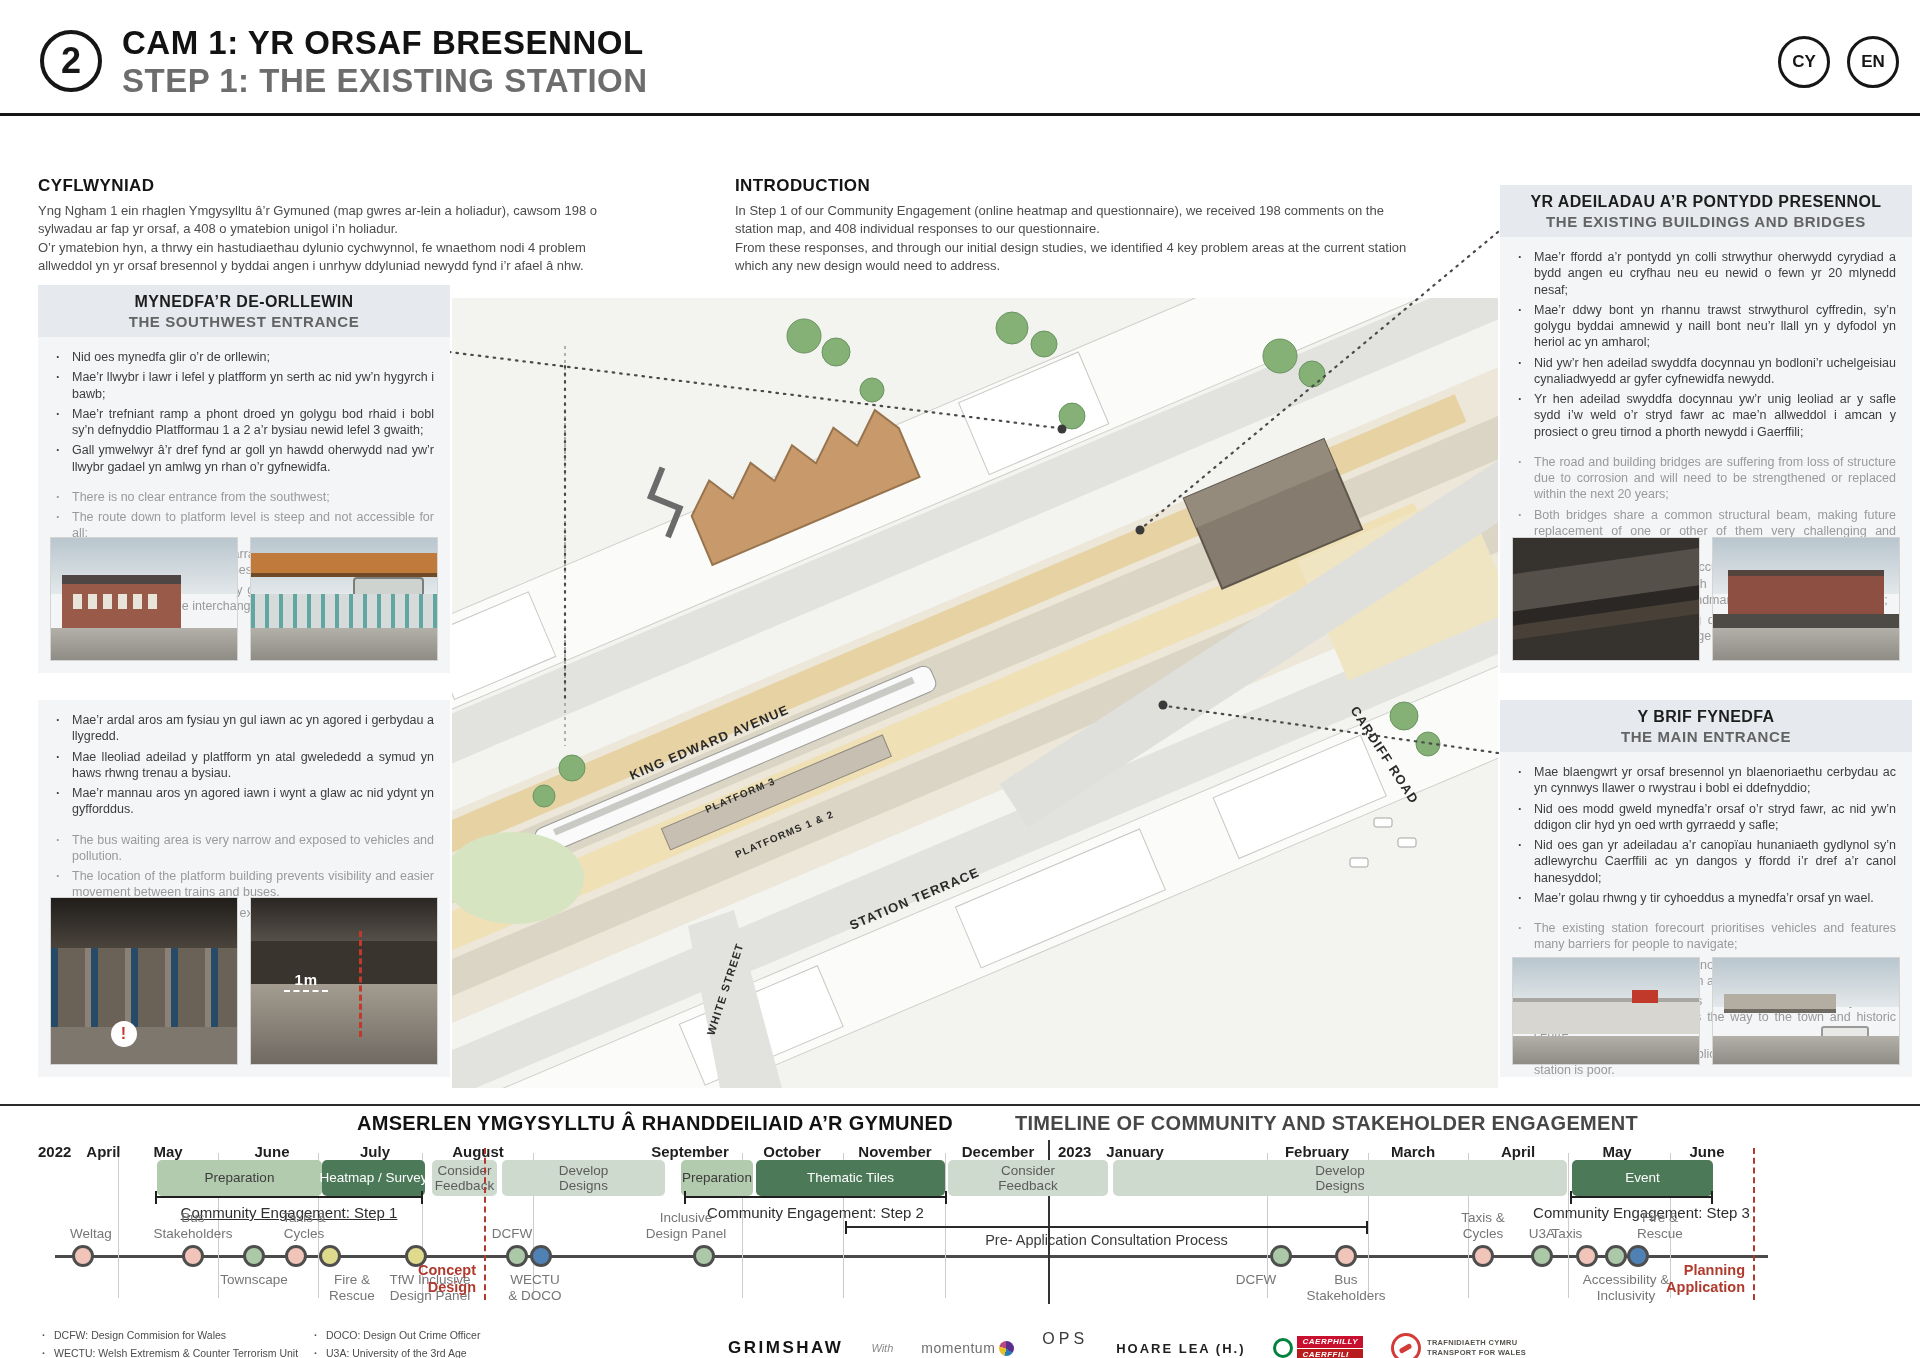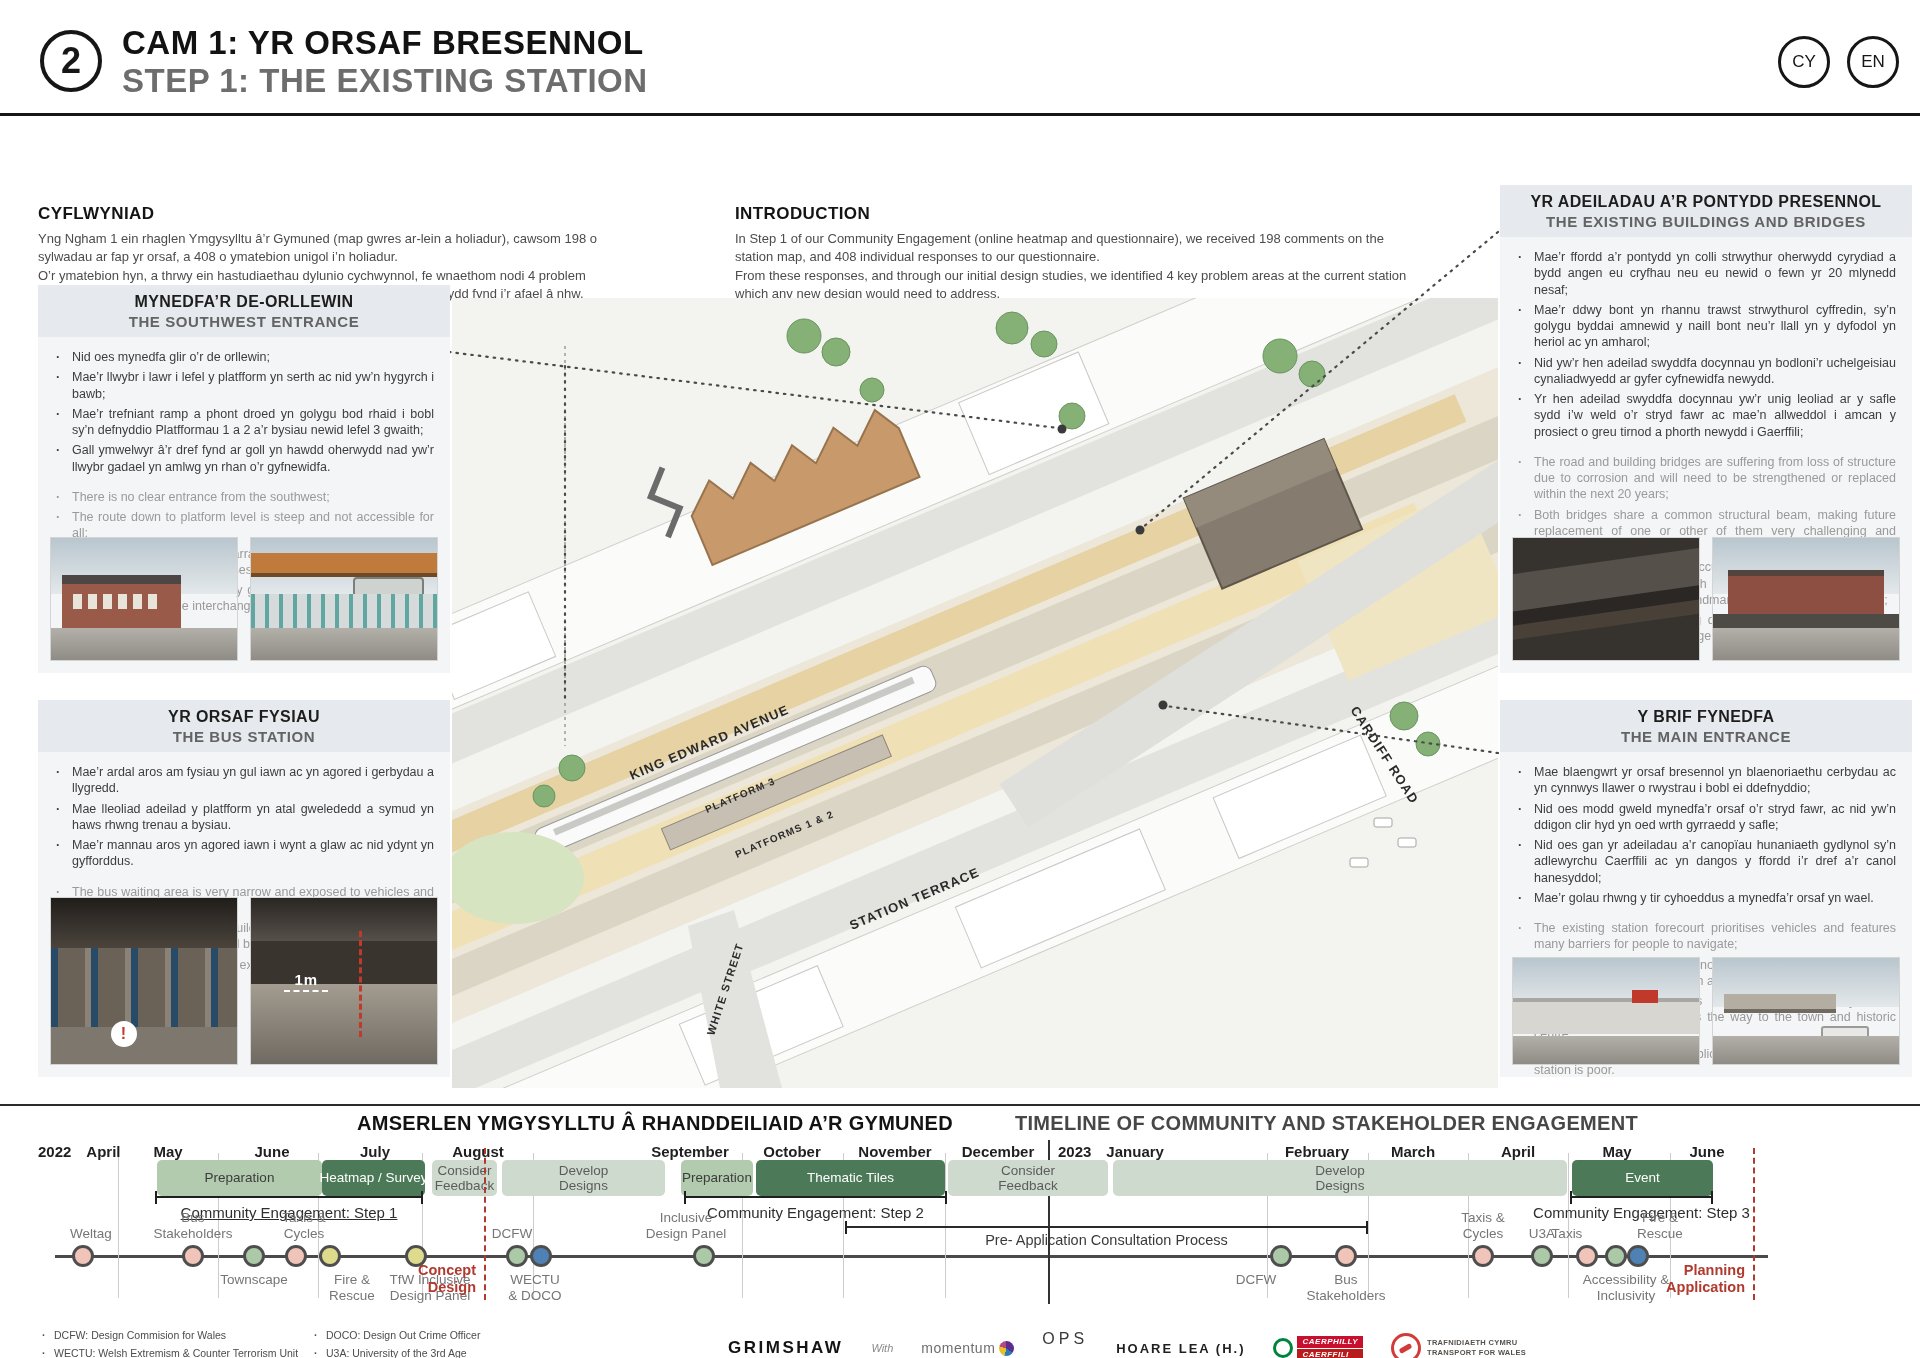--- a/index.html
+++ b/index.html
@@ -8,25 +8,25 @@
   #page { position:relative; width:1920px; height:1358px; background:#fff; }
 
   
   .hdr-rule { position:absolute; left:0; top:113px; width:1920px; height:3px; background:#161616; }
   .step-circle { position:absolute; left:40px; top:30px; width:62px; height:62px; border:4px solid #161616;
     border-radius:50%; display:flex; align-items:center; justify-content:center;
     font-size:36px; font-weight:bold; color:#161616; }
   .title-cy { position:absolute; left:122px; top:24px; font-size:33px; font-weight:bold; color:#121212; letter-spacing:.5px; }
   .title-en { position:absolute; left:122px; top:62px; font-size:33px; font-weight:bold; color:#6d6d6d; letter-spacing:.5px; }
   .lang-btn { position:absolute; top:36px; width:52px; height:52px; border:3px solid #161616; border-radius:50%;
-    background:#fff; display:flex; align-items:center; justify-content:center; font-size:17px; font-weight:normal; color:#161616; cursor:pointer; }
+    background:#fff; display:flex; align-items:center; justify-content:center; font-size:17px; font-weight:bold; color:#161616; cursor:pointer; }
   #btn-cy { left:1778px; } #btn-en { left:1847px; }
 
   
-  .intro { position:absolute;margin-top:28px; }
+  .intro { position:absolute; }
   .intro h2 { font-size:17px; font-weight:bold; color:#141414; letter-spacing:.4px; margin-bottom:6px; }
   .intro p { font-size:13px; line-height:1.42; color:#4c4c4c; white-space:pre-line; }
   #intro-cy { left:38px; top:176px; width:578px; }
   #intro-en { left:735px; top:176px; width:680px; }
 
   
   .panel { position:absolute; width:412px; background:#f4f5f7; }
   .panel-head { background:#e6e9ed; padding:8px 10px 7px; text-align:center; }
   .panel-head .t1 { display:block; font-size:16px; font-weight:bold; color:#1d1d1d; letter-spacing:.4px; }
   .panel-head .t2 { display:block; font-size:15px; font-weight:bold; color:#636363; letter-spacing:.6px; margin-top:2px; }
@@ -261,24 +261,20 @@
         <div class="sky"></div>
           <div class="train"></div>
           <div class="canopy"></div>
           <div class="fence"></div>
           <div class="ground"></div>
       </div>
     </div>
   </div>
 
   <div class="panel" id="box-bus">
-    <div class="panel-head">
-      <span class="t1">YR ORSAF FYSIAU</span>
-      <span class="t2">THE BUS STATION</span>
-    </div>
     <ul class="cy">
         <li>Mae’r ardal aros am fysiau yn gul iawn ac yn agored i gerbydau a llygredd.</li>
         <li>Mae lleoliad adeilad y platfform yn atal gwelededd a symud yn haws rhwng trenau a bysiau.</li>
         <li>Mae’r mannau aros yn agored iawn i wynt a glaw ac nid ydynt yn gyfforddus.</li>
       </ul>
     <ul class="en">
         <li>The bus waiting area is very narrow and exposed to vehicles and pollution.</li>
         <li>The location of the platform building prevents visibility and easier movement between trains and buses.</li>
         <li>The waiting spaces are very exposed to wind and rain and not comfortable.</li>
       </ul>

